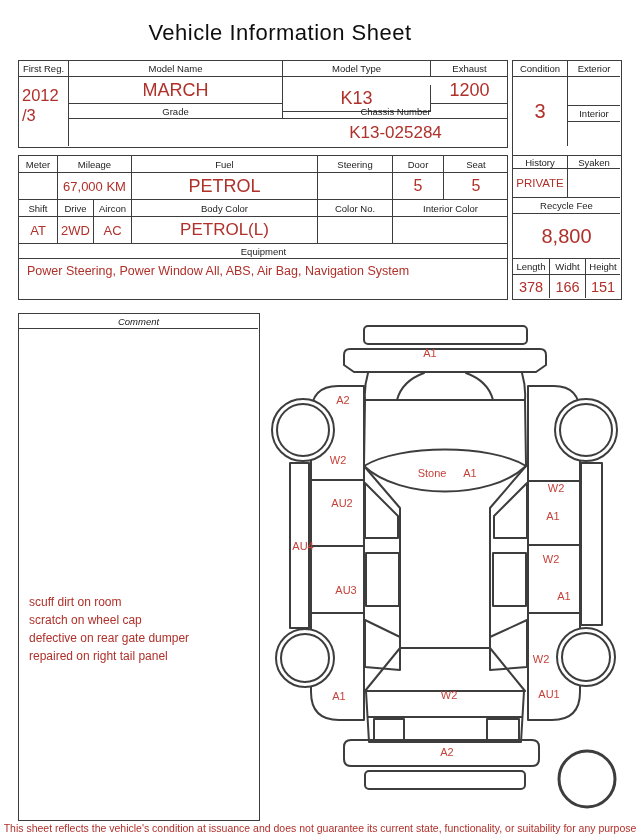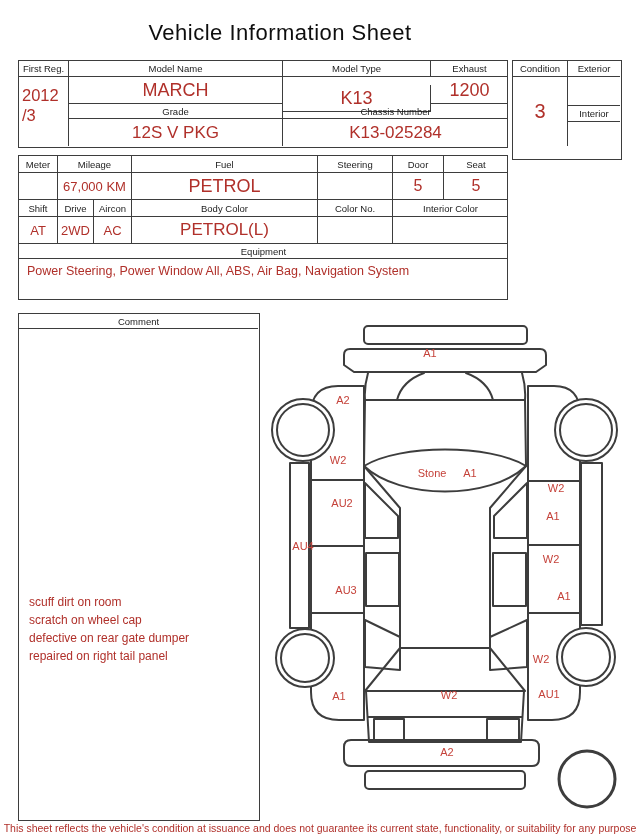--- a/index.html
+++ b/index.html
@@ -54,21 +54,20 @@
       <span>2012</span>
       <span>/3</span>
     </div>
     <div class="cell hdr br bb" style="left:50px;top:0;width:214px;height:16px;">Model Name</div>
     <div class="cell val fs18 br bb" style="left:50px;top:16px;width:214px;height:27px;">MARCH</div>
     <div class="cell hdr br bb" style="left:264px;top:0;width:148px;height:16px;">Model Type</div>
     <div class="cell val fs18 br bb" style="left:264px;top:16px;width:148px;height:27px;margin-top:8px;">K13</div>
     <div class="cell hdr bb" style="left:412px;top:0;width:77px;height:16px;">Exhaust</div>
     <div class="cell val fs18 bb" style="left:412px;top:16px;width:77px;height:27px;">1200</div>
     <div class="cell hdr br bb" style="left:50px;top:43px;width:214px;height:15px;">Grade</div>
-    <div class="cell val fs17 br" style="left:50px;top:58px;width:214px;height:27px;">12S V PKG</div>
     <div class="cell hdr bb" style="left:264px;top:43px;width:225px;height:15px;">Chassis Number</div>
     <div class="cell val fs17" style="left:264px;top:58px;width:225px;height:27px;">K13-025284</div>
   </div>
 
   <div class="box" style="left:512px;top:60px;width:110px;height:100px;">
     <div class="cell hdr br bb" style="left:0;top:0;width:55px;height:16px;">Condition</div>
     <div class="cell val fs20 br" style="left:0;top:16px;width:55px;height:69px;">3</div>
     <div class="cell hdr bb" style="left:55px;top:0;width:52px;height:16px;">Exterior</div>
     <div class="cell val bb" style="left:55px;top:16px;width:52px;height:29px;"></div>
     <div class="cell hdr bb" style="left:55px;top:45px;width:52px;height:16px;">Interior</div>
@@ -101,23 +100,37 @@
     <div class="cell val fs13 br bb" style="left:39px;top:61px;width:36px;height:27px;">2WD</div>
     <div class="cell val fs13 br bb" style="left:75px;top:61px;width:38px;height:27px;">AC</div>
     <div class="cell val fs17 br bb" style="left:113px;top:61px;width:186px;height:27px;">PETROL(L)</div>
     <div class="cell val br bb" style="left:299px;top:61px;width:75px;height:27px;"></div>
     <div class="cell val bb" style="left:374px;top:61px;width:115px;height:27px;"></div>
 
     <div class="cell hdr bb" style="left:0;top:88px;width:489px;height:15px;">Equipment</div>
     <div class="cell val equip-text" style="left:0;top:103px;width:489px;height:39px;">Power Steering, Power Window  All, ABS, Air Bag, Navigation System</div>
   </div>
 
+  <div class="box" style="left:512px;top:155px;width:110px;height:145px;">
+    <div class="cell hdr br bb" style="left:0;top:0;width:55px;height:13px;">History</div>
+    <div class="cell hdr bb" style="left:55px;top:0;width:52px;height:13px;">Syaken</div>
+    <div class="cell val fs11 br bb" style="left:0;top:13px;width:55px;height:29px;">PRIVATE</div>
+    <div class="cell val bb" style="left:55px;top:13px;width:52px;height:29px;"></div>
+    <div class="cell hdr bb" style="left:0;top:42px;width:107px;height:16px;">Recycle Fee</div>
+    <div class="cell val fs20 bb" style="left:0;top:58px;width:107px;height:45px;">8,800</div>
+    <div class="cell hdr br bb" style="left:0;top:103px;width:37px;height:16px;">Length</div>
+    <div class="cell hdr br bb" style="left:37px;top:103px;width:36px;height:16px;">Widht</div>
+    <div class="cell hdr bb" style="left:73px;top:103px;width:34px;height:16px;">Height</div>
+    <div class="cell val fs14 br" style="left:0;top:119px;width:37px;height:23px;">378</div>
+    <div class="cell val fs14 br" style="left:37px;top:119px;width:36px;height:23px;">166</div>
+    <div class="cell val fs14" style="left:73px;top:119px;width:34px;height:23px;">151</div>
+  </div>
 
   <div class="box" style="left:18px;top:313px;width:242px;height:508px;">
-    <div class="cell hdr bb" style="left:0;top:0;width:239px;height:15px;">Comment</div>
+    <div class="cell hdr bb" style="left:0;top:0;width:239px;height:15px;font-style:italic;">Comment</div>
     <div class="cell val" style="left:0;top:15px;width:239px;height:239px;"></div>
     <div class="note-area" id="note-lines" style="left:0;top:271px;width:239px;height:234px;">
         <div class="note-line">scuff dirt on room</div>
         <div class="note-line">scratch on wheel cap</div>
         <div class="note-line">defective on rear gate dumper</div>
         <div class="note-line">repaired on right tail panel</div>
       </div>
   </div>
 
   <div class="diagram">

